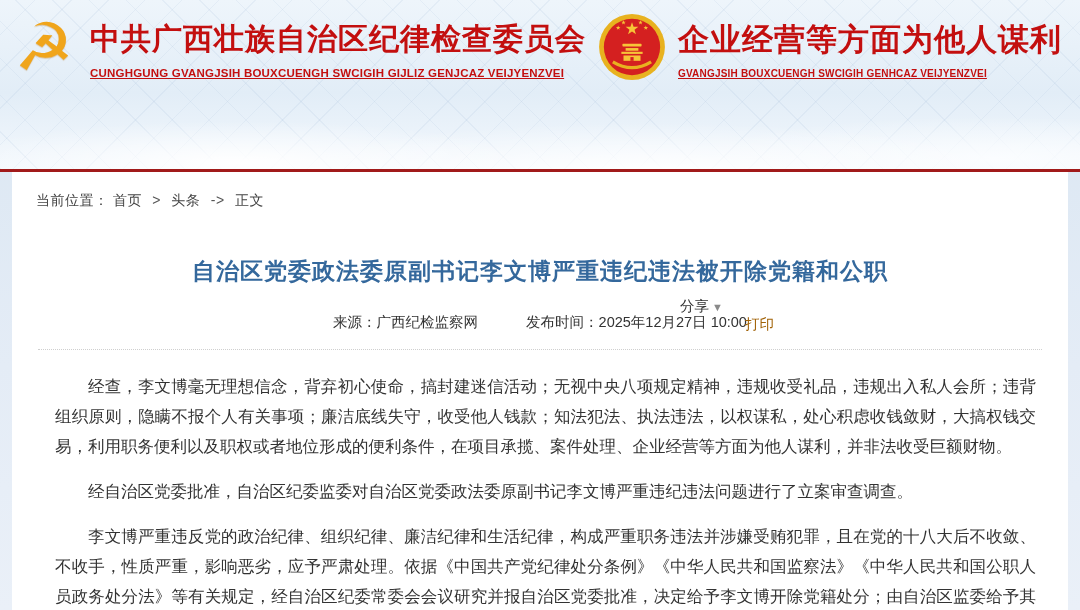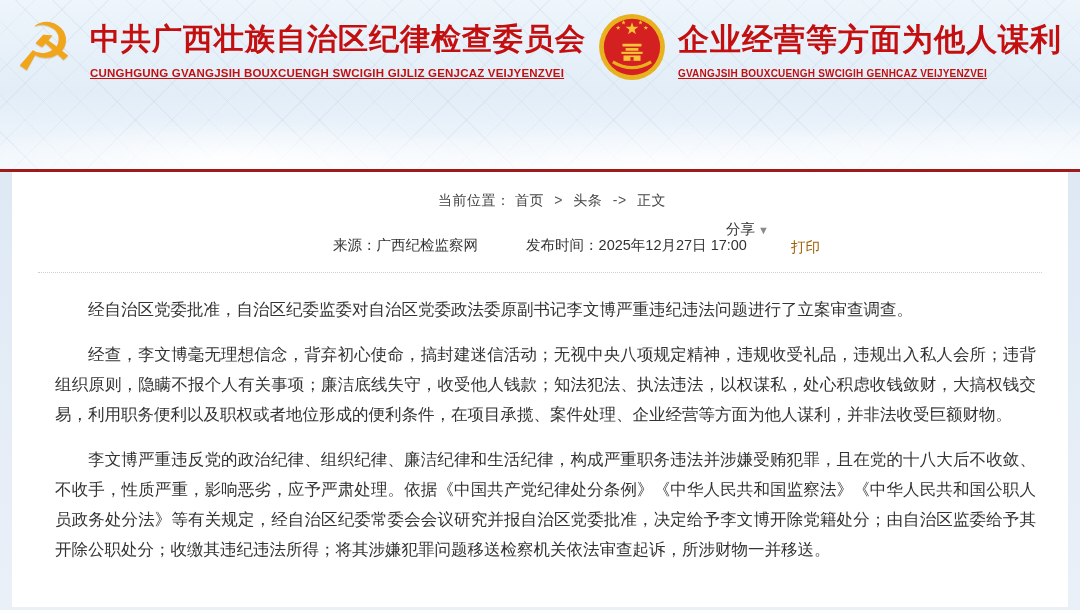--- a/index.html
+++ b/index.html
@@ -44,37 +44,37 @@
   .org-sub { font-weight:bold; color:#c30f0f; margin-top:7px; letter-spacing:.2px;text-decoration:underline; }
   .org-sub.left  { font-size:11.5px; }
   .org-sub.right { font-size:10px; }
 
   
   .panel {
     position:relative; margin:0 12px; background:#ffffff;
     min-height:435px; padding:20px 0 30px 0;
   }
   .breadcrumb {
-    padding-left:24px; font-size:14px; color:#444; letter-spacing:.5px;text-align:center;
+    padding-left:24px; font-size:14px; color:#444; letter-spacing:.5px;
   }
   .breadcrumb a { color:#444; text-decoration:none; cursor:pointer; }
   .crumb-sep { margin:0 6px; color:#555; }
 
   .article-title {
     margin-top:46px; text-align:center;
     font-size:23px; font-weight:bold; color:#34689c; letter-spacing:1px;
   }
 
   .meta-row {
     position:relative; margin-top:22px; height:26px;
     font-size:14.5px; color:#333;
   }
   .meta-center { text-align:center; padding-top:4px; }
   .meta-item { margin:12px 22px; }
-  .share-block { position:absolute; left:714px; top:-12px; width:120px; height:38px; }
+  .share-block { position:absolute; left:668px; top:-12px; width:120px; height:38px; }
   .share-btn { position:absolute; left:0; top:0; font-size:14.5px; color:#333; cursor:pointer; }
   .share-caret { font-size:11px; color:#8a8a8a; margin-left:3px; }
   .print-btn { position:absolute; left:65px; top:18px; font-size:14.5px; color:#a16207; cursor:pointer; }
 
   .dotted-sep { margin:14px 26px 0 26px; border-bottom:1px dotted #cfcfcf; }
 
   .body-text { padding:6px 32px 0 43px; }
   .body-text p {
     font-size:16.5px; color:#333; line-height:30px;
     text-align:justify; text-indent:2em; margin-top:15px;
@@ -140,35 +140,36 @@
 
   <div class="breadcrumb">
     <span>当前位置：</span>
     <a>首页</a>
     <span class="crumb-sep">&gt;</span>
     <a>头条</a>
     <span class="crumb-sep">-&gt;</span>
     <span>正文</span>
   </div>
 
+  <h1 class="article-title">自治区党委政法委原副书记李文博严重违纪违法被开除党籍和公职</h1>
 
   <div class="meta-row">
     <div class="meta-center">
       <span class="meta-item">来源：广西纪检监察网</span>
-      <span class="meta-item">发布时间：2025年12月27日 17:00</span>
+      <span class="meta-item">发布时间：2025年12月27日 10:00</span>
     </div>
     <div class="share-block">
       <span class="share-btn">
         <span>分享</span><span class="share-caret">▼</span>
       </span>
       <span class="print-btn">打印</span>
     </div>
   </div>
 
   <div class="dotted-sep"></div>
 
   <div class="body-text">
+    <p>经查，李文博毫无理想信念，背弃初心使命，搞封建迷信活动；无视中央八项规定精神，违规收受礼品，违规出入私人会所；违背组织原则，隐瞒不报个人有关事项；廉洁底线失守，收受他人钱款；知法犯法、执法违法，以权谋私，处心积虑收钱敛财，大搞权钱交易，利用职务便利以及职权或者地位形成的便利条件，在项目承揽、案件处理、企业经营等方面为他人谋利，并非法收受巨额财物。</p>
     <p>经自治区党委批准，自治区纪委监委对自治区党委政法委原副书记李文博严重违纪违法问题进行了立案审查调查。</p>
-    <p>经查，李文博毫无理想信念，背弃初心使命，搞封建迷信活动；无视中央八项规定精神，违规收受礼品，违规出入私人会所；违背组织原则，隐瞒不报个人有关事项；廉洁底线失守，收受他人钱款；知法犯法、执法违法，以权谋私，处心积虑收钱敛财，大搞权钱交易，利用职务便利以及职权或者地位形成的便利条件，在项目承揽、案件处理、企业经营等方面为他人谋利，并非法收受巨额财物。</p>
     <p>李文博严重违反党的政治纪律、组织纪律、廉洁纪律和生活纪律，构成严重职务违法并涉嫌受贿犯罪，且在党的十八大后不收敛、不收手，性质严重，影响恶劣，应予严肃处理。依据《中国共产党纪律处分条例》《中华人民共和国监察法》《中华人民共和国公职人员政务处分法》等有关规定，经自治区纪委常委会会议研究并报自治区党委批准，决定给予李文博开除党籍处分；由自治区监委给予其开除公职处分；收缴其违纪违法所得；将其涉嫌犯罪问题移送检察机关依法审查起诉，所涉财物一并移送。</p>
   </div>
 
 </div>
 
 </body></html>

